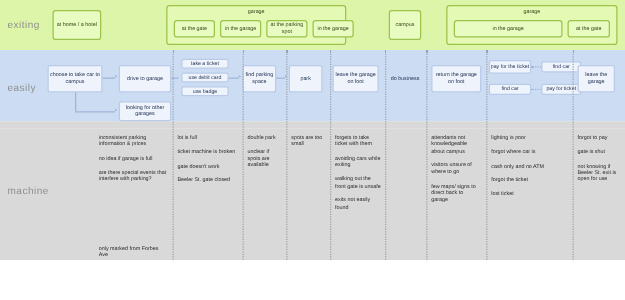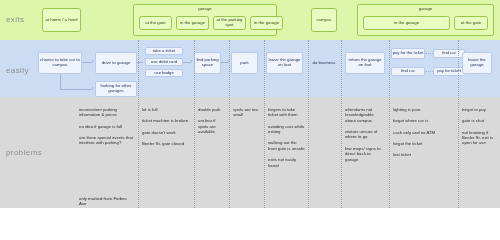--- a/index.html
+++ b/index.html
@@ -72,23 +72,23 @@
 </head>
 <body>
 
 <div class="map">
 
   <div class="band band-places"></div>
   <div class="band band-actions"></div>
   <div class="band band-gap"></div>
   <div class="band band-problems"></div>
 
-  <div class="row-label places">exits</div>
+  <div class="row-label places">exiting</div>
   <div class="row-label actions">easily</div>
-  <div class="row-label problems">problems</div>
+  <div class="row-label problems">machine</div>
 
   <div class="node place-node" style="left:42px;top:8px;width:39px;height:24px;">
     <span>at home / a hotel</span>
   </div>
 
   <div class="node place-group" style="left:133px;top:4px;width:144px;height:32px;position:absolute;">
     <span class="grp-title">garage</span>
   </div>
   <div class="node place-node" style="left:139px;top:16px;width:33px;height:14px;">
     <span>at the gate</span>

